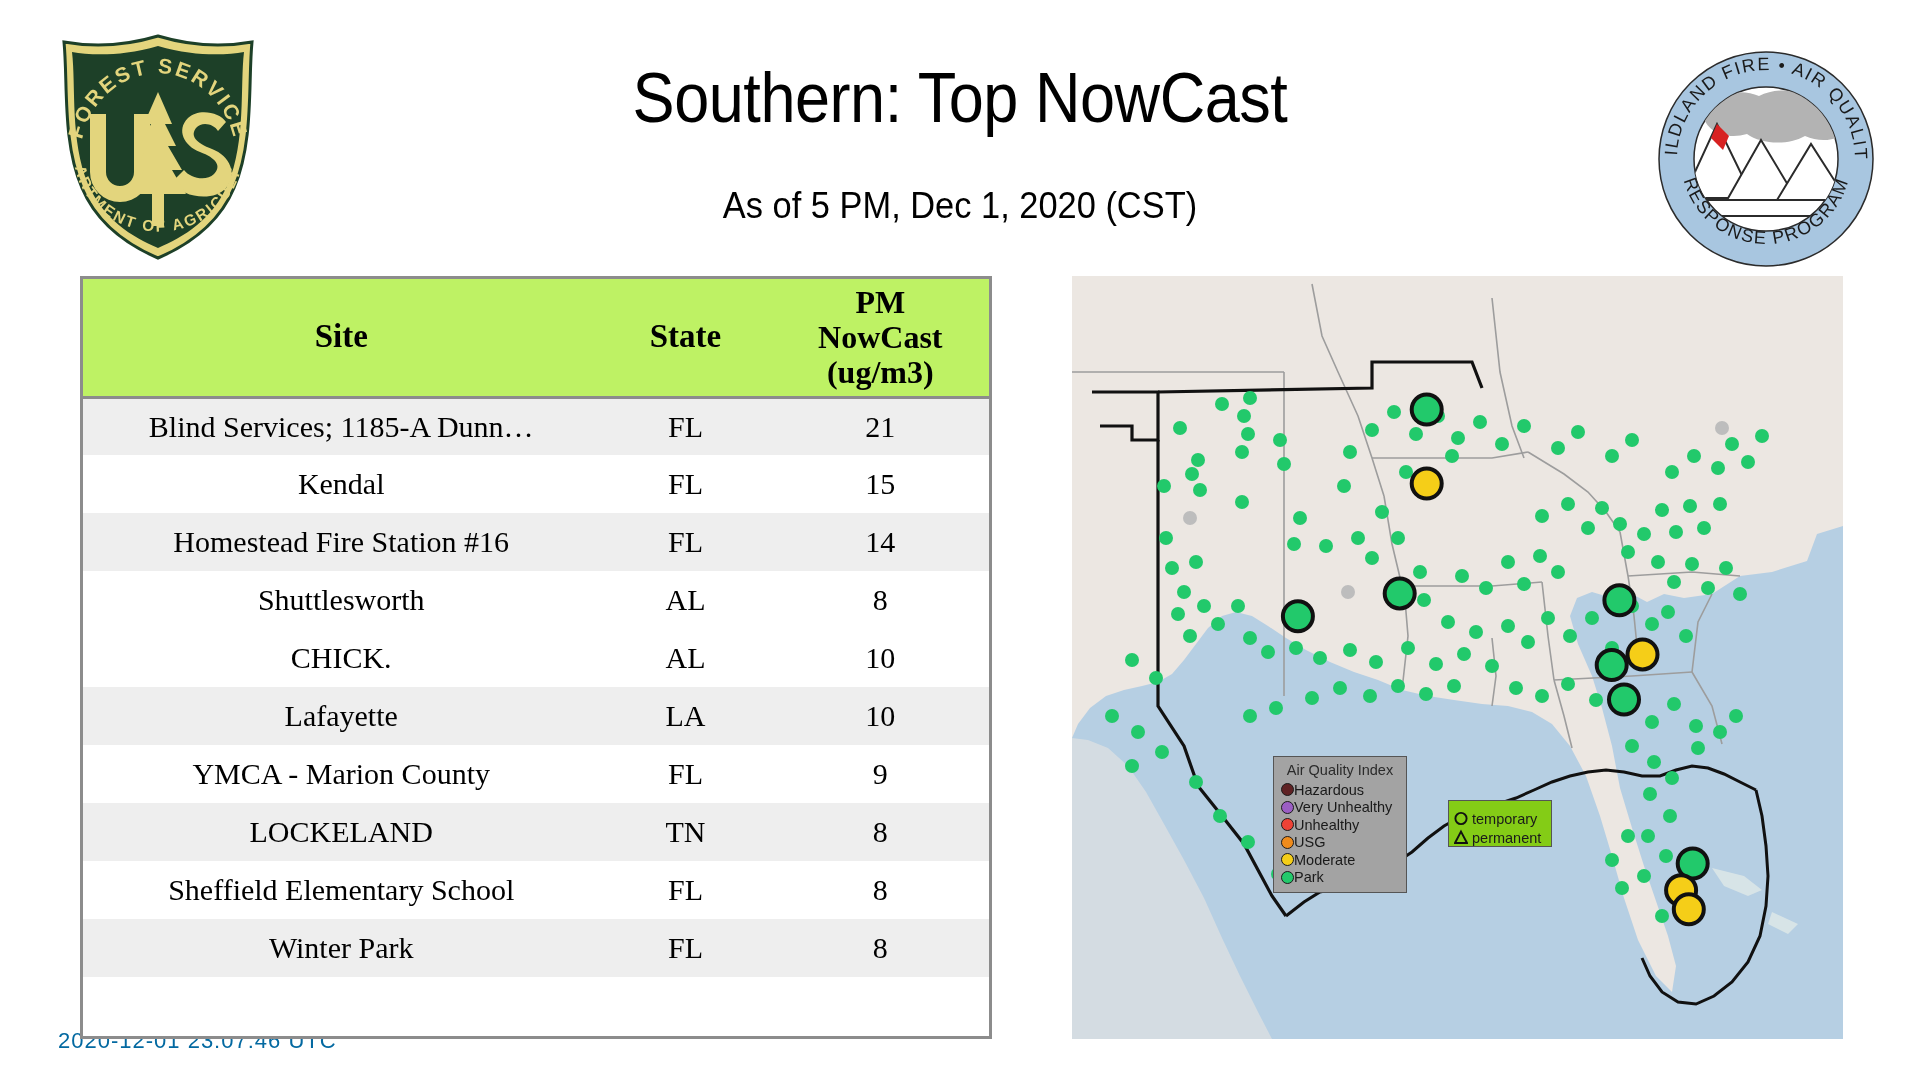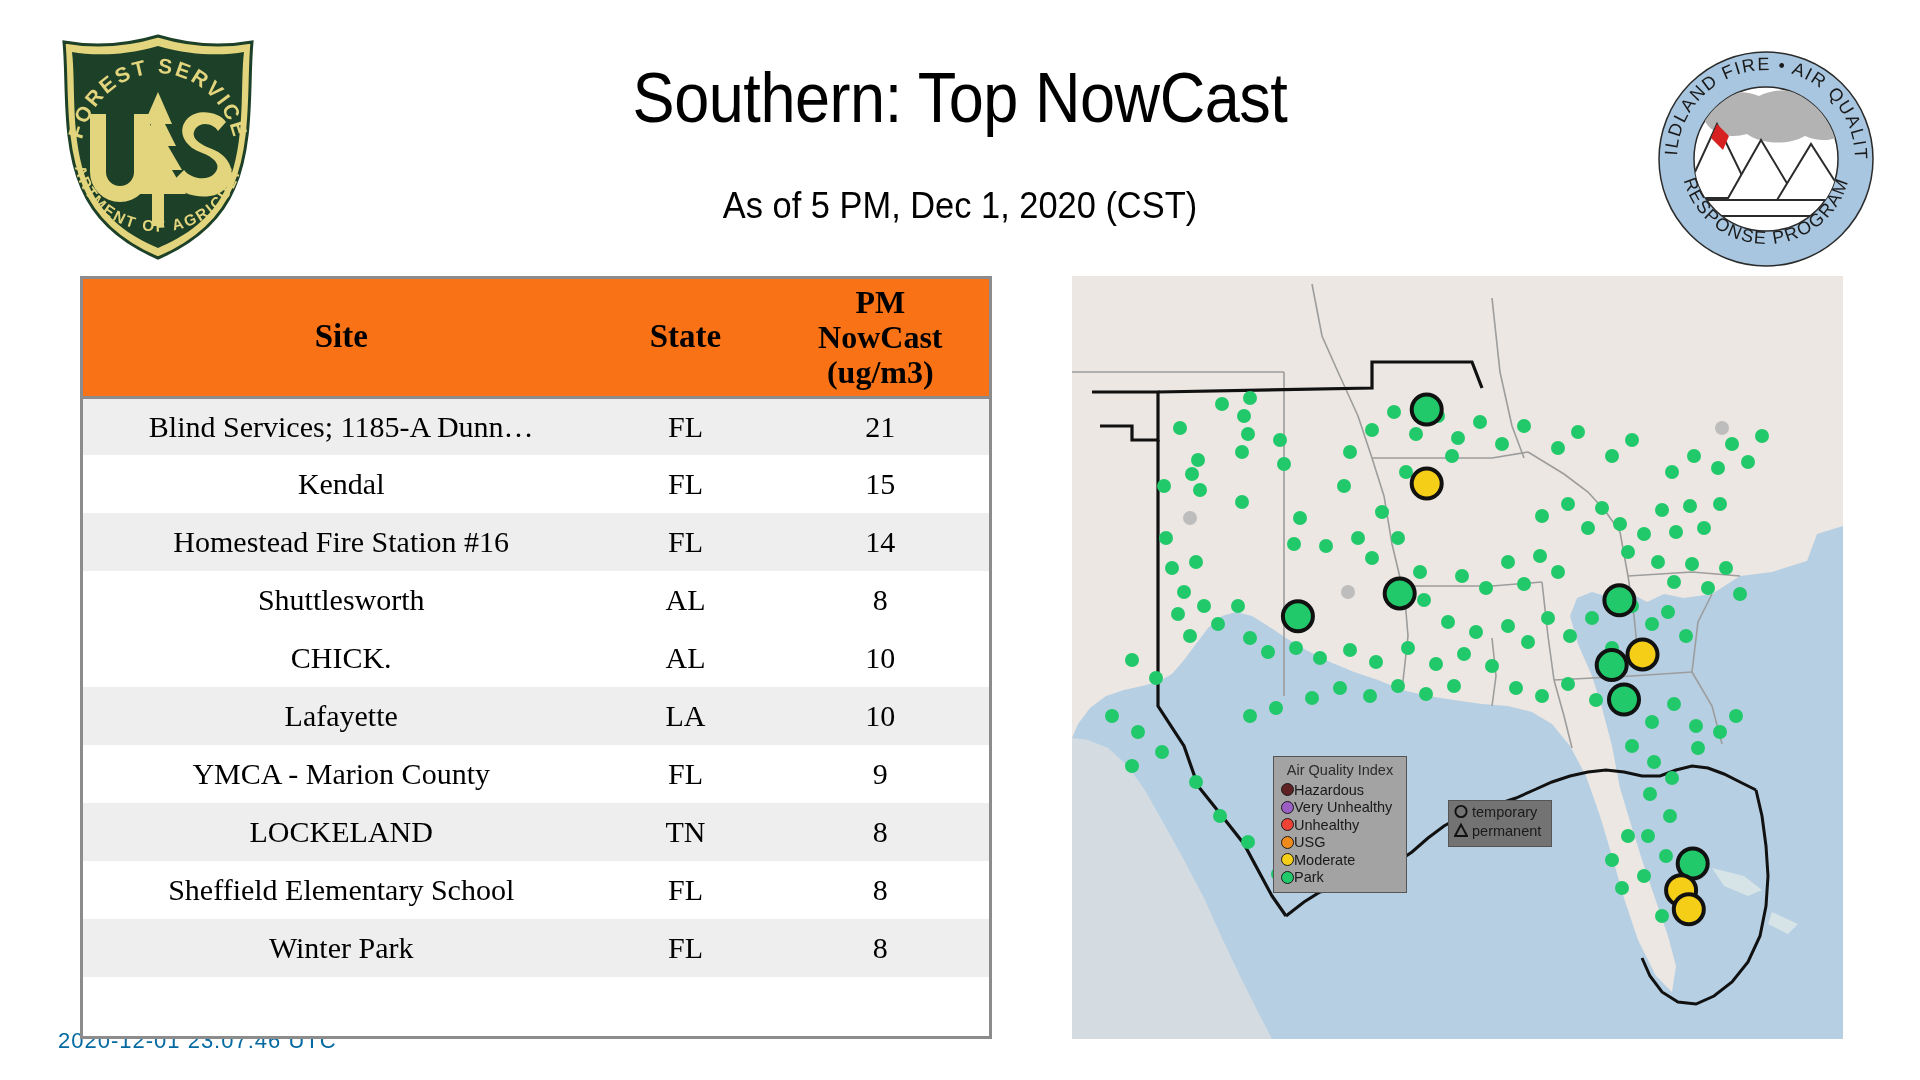--- a/index.html
+++ b/index.html
@@ -43,21 +43,21 @@
     background: #fff;
   }
   table.aqi-table { width: 100%; border-collapse: collapse; table-layout: fixed; }
   table.aqi-table th, table.aqi-table td {
     font-family: "Liberation Serif", serif;
     color: #000;
     text-align: center;
     border: none;
   }
   table.aqi-table thead th {
-    background: #f97316;
+    background: #bef264;
     font-weight: bold;
     font-size: 33px;
     line-height: 1.08;
     height: 118px;
     vertical-align: middle;
     border-bottom: 3px solid #8c8c8c;
     padding: 2px 4px;
   }
   table.aqi-table thead th.th-pm { font-size: 32px; }
   table.aqi-table tbody td {
@@ -101,22 +101,22 @@
   .legend-row { display: flex; align-items: center; height: 17.5px; }
   .legend-swatch {
     width: 13px; height: 13px; border-radius: 50%;
     border: 1.6px solid #1a1a1a; flex: 0 0 auto;
   }
   .legend-label { font-size: 14.5px; color: #1a1a1a; white-space: nowrap; }
 
   .legend-type {
     position: absolute; left: 1448px; top: 800px;
     width: 104px; height: 47px;
-    background: #737373; border: 1.5px solid #555;
-    padding: 1px 5px;
+    background: #84cc16; border: 1.5px solid #555;
+    padding: 8px 5px;
   }
   .legend-type-row { display: flex; align-items: center; gap: 4px; height: 19px; }
   .legend-type-label { font-size: 14.5px; color: #1a1a1a; white-space: nowrap; }
 </style>
 </head>
 <body>
 
 <div class="slide">
 
   <div class="faint-stamp">2020-12-01 23:07:46 UTC</div>

